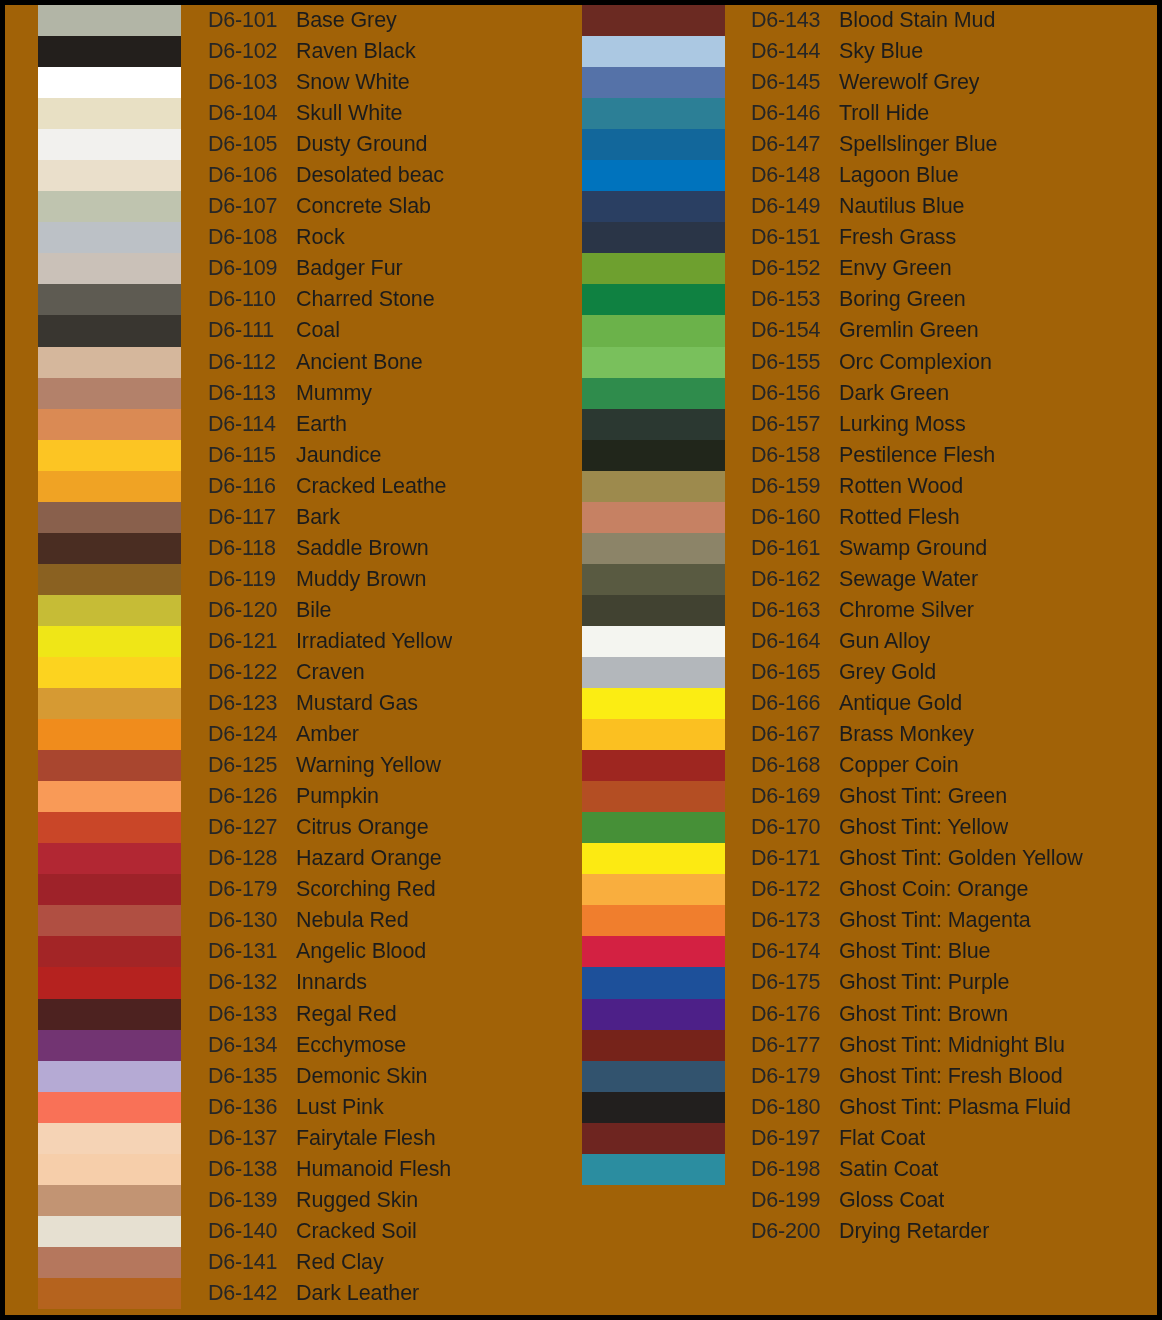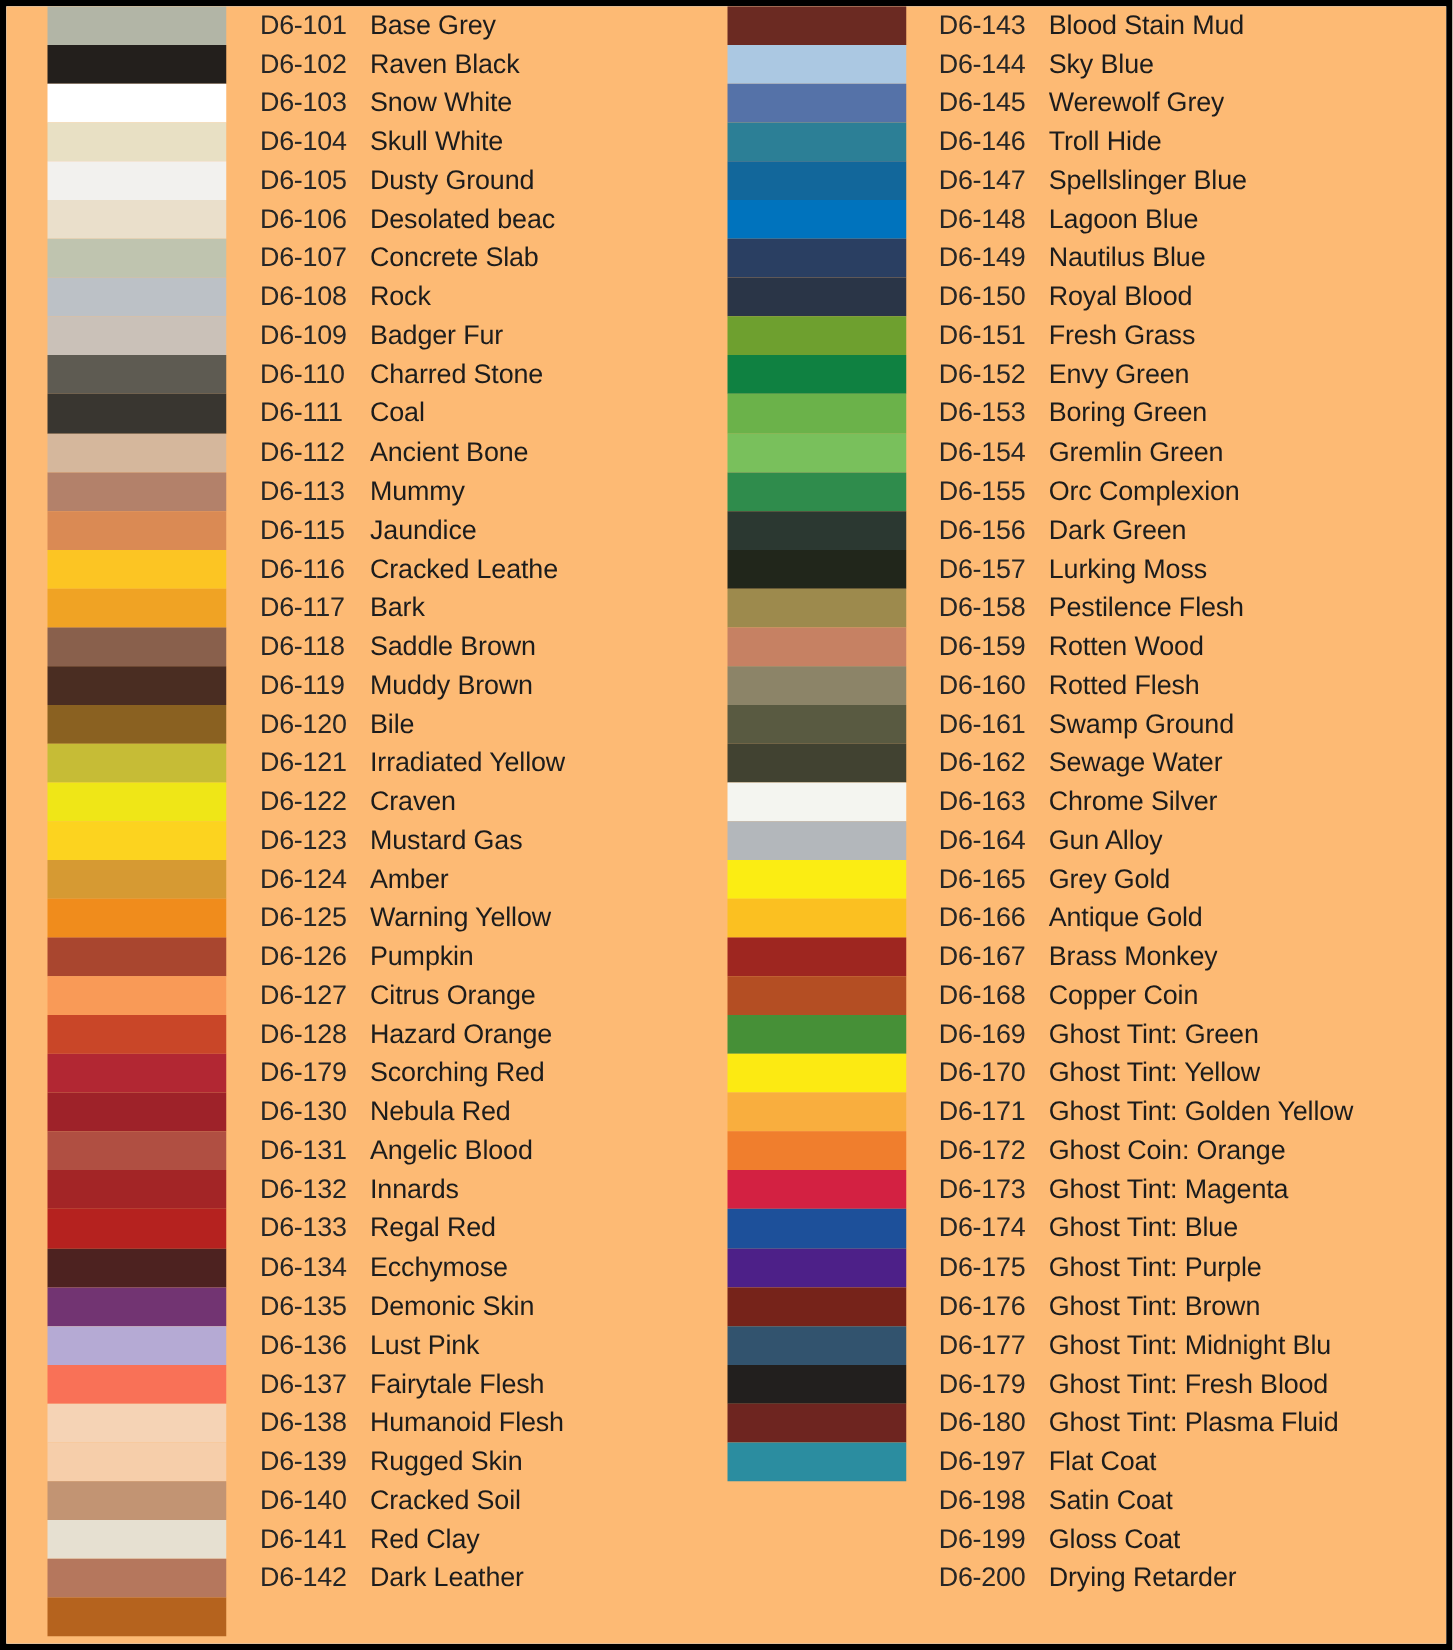--- a/index.html
+++ b/index.html
@@ -18,21 +18,21 @@
     background: #ffffff;
     border: 5px solid #000000;
     overflow: hidden;
   }
 
   .pad {
     position: absolute;
     left: 0; top: 0;
     width: 1152px;
     height: 1310px;
-    background: #fdba74;
+    background: #a16207;
   }
 
   
   .col {
     position: absolute;
     top: 0;
     height: 1310px;
   }
   .col-left  { left: 0px;   width: 575px; }
   .col-right { left: 566px; width: 566px; }
@@ -184,20 +184,24 @@
           </div>
           <div class="row">
             <span class="code">D6-112</span>
             <span class="cname">Ancient Bone</span>
           </div>
           <div class="row">
             <span class="code">D6-113</span>
             <span class="cname">Mummy</span>
           </div>
           <div class="row">
+            <span class="code">D6-114</span>
+            <span class="cname">Earth</span>
+          </div>
+          <div class="row">
             <span class="code">D6-115</span>
             <span class="cname">Jaundice</span>
           </div>
           <div class="row">
             <span class="code">D6-116</span>
             <span class="cname">Cracked Leathe</span>
           </div>
           <div class="row">
             <span class="code">D6-117</span>
             <span class="cname">Bark</span>
@@ -373,24 +377,20 @@
           </div>
           <div class="row">
             <span class="code">D6-148</span>
             <span class="cname">Lagoon Blue</span>
           </div>
           <div class="row">
             <span class="code">D6-149</span>
             <span class="cname">Nautilus Blue</span>
           </div>
           <div class="row">
-            <span class="code">D6-150</span>
-            <span class="cname">Royal Blood</span>
-          </div>
-          <div class="row">
             <span class="code">D6-151</span>
             <span class="cname">Fresh Grass</span>
           </div>
           <div class="row">
             <span class="code">D6-152</span>
             <span class="cname">Envy Green</span>
           </div>
           <div class="row">
             <span class="code">D6-153</span>
             <span class="cname">Boring Green</span>

